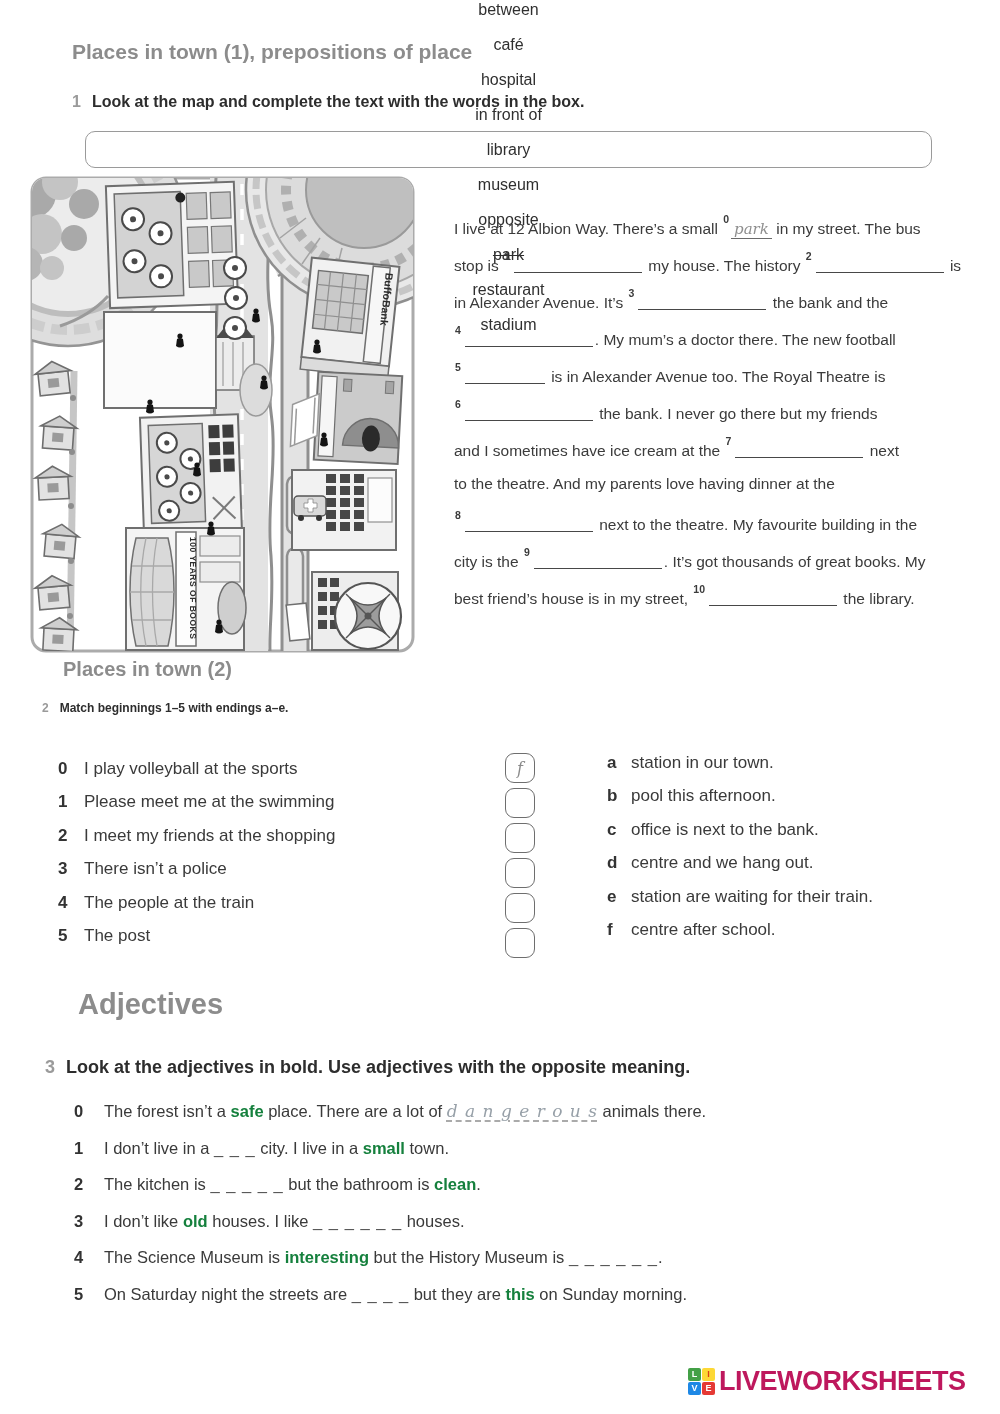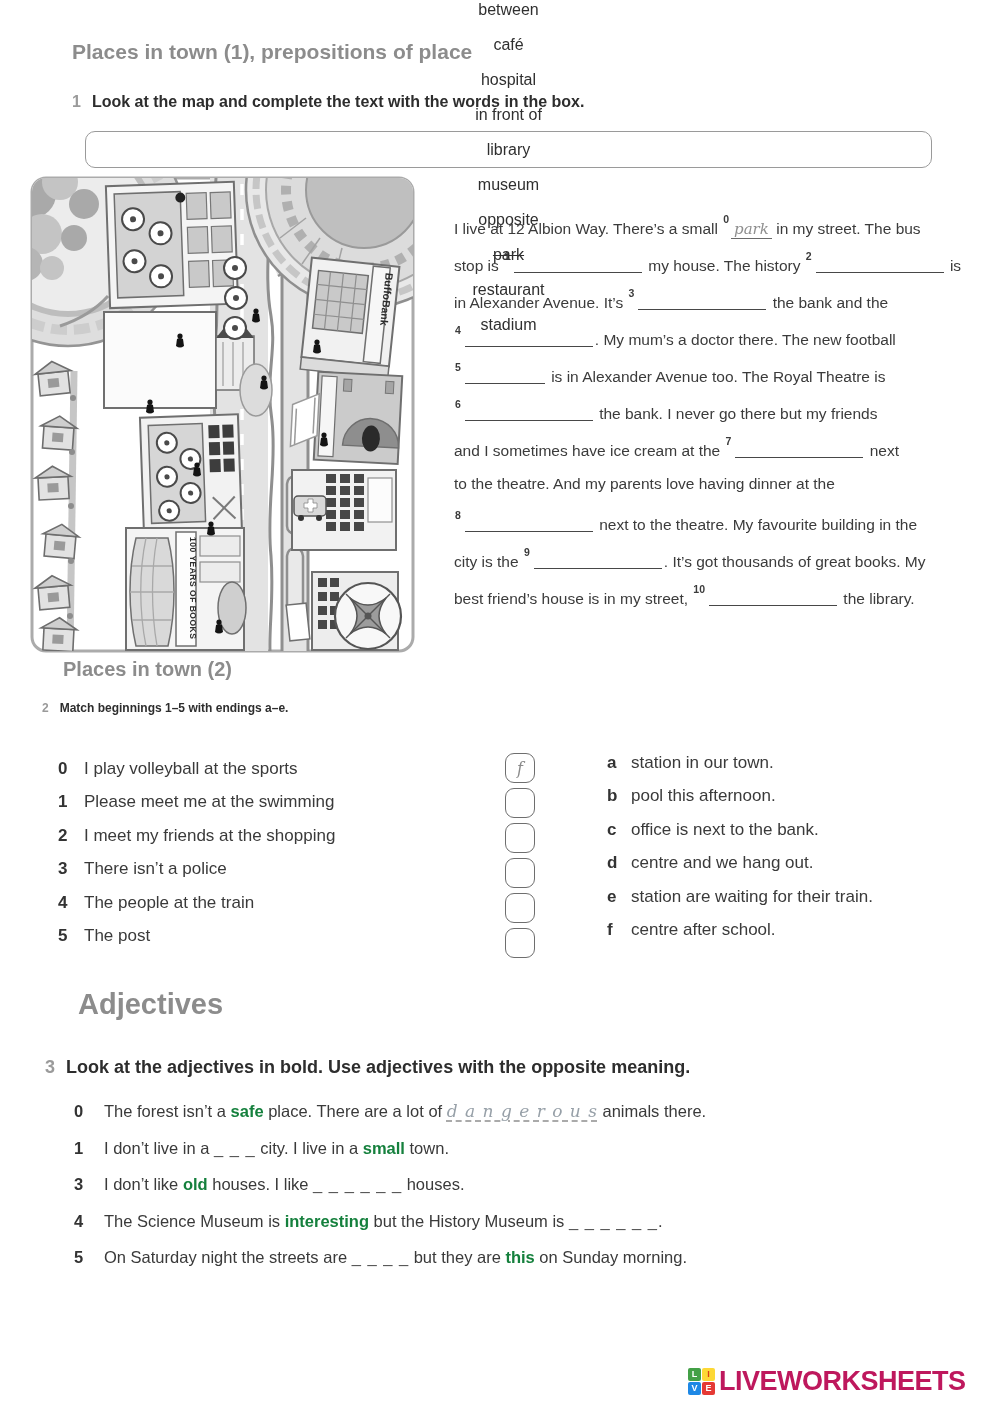--- a/index.html
+++ b/index.html
@@ -452,20 +452,21 @@
         <span class="m-letter">f</span>
         <span class="m-txt">centre after school.</span>
       </div>
     </div>
 
   <div id="ex3-heading" class="h-gray">Adjectives</div>
   <div id="instr3" class="instr"><span class="no">3</span><span>Look at the adjectives in bold. Use adjectives with the opposite meaning.</span></div>
   <div id="ex3-items" class="ex3-items">
       <div class="adj-item"><span class="adj-num">0</span><span class="adj-content">The forest isn’t a <b class="adj-bold">safe</b> place. There are a lot of <span class="adj-hw">d a n g e r o u s</span> animals there.</span></div>
       <div class="adj-item"><span class="adj-num">1</span><span class="adj-content">I don’t live in a <span class="adj-blank">_ _ _</span> city. I live in a <b class="adj-bold">small</b> town.</span></div>
+      <div class="adj-item"><span class="adj-num">2</span><span class="adj-content">The kitchen is <span class="adj-blank">_ _ _ _ _</span> but the bathroom is <b class="adj-bold">clean</b>.</span></div>
       <div class="adj-item"><span class="adj-num">3</span><span class="adj-content">I don’t like <b class="adj-bold">old</b> houses. I like <span class="adj-blank">_ _ _ _ _ _</span> houses.</span></div>
       <div class="adj-item"><span class="adj-num">4</span><span class="adj-content">The Science Museum is <b class="adj-bold">interesting</b> but the History Museum is <span class="adj-blank">_ _ _ _ _ _</span>.</span></div>
       <div class="adj-item"><span class="adj-num">5</span><span class="adj-content">On Saturday night the streets are <span class="adj-blank">_ _ _ _</span> but they are <b class="adj-bold">this</b> on Sunday morning.</span></div>
     </div>
 
   <div class="footer">
     <span id="logo-grid" class="logo-grid">
         <span class="lg-sq" style="background: rgb(67, 160, 71); color: rgb(255, 255, 255);">L</span>
         <span class="lg-sq" style="background: rgb(253, 216, 53); color: rgb(216, 67, 21);">I</span>
         <span class="lg-sq" style="background: rgb(30, 136, 229); color: rgb(255, 255, 255);">V</span>

